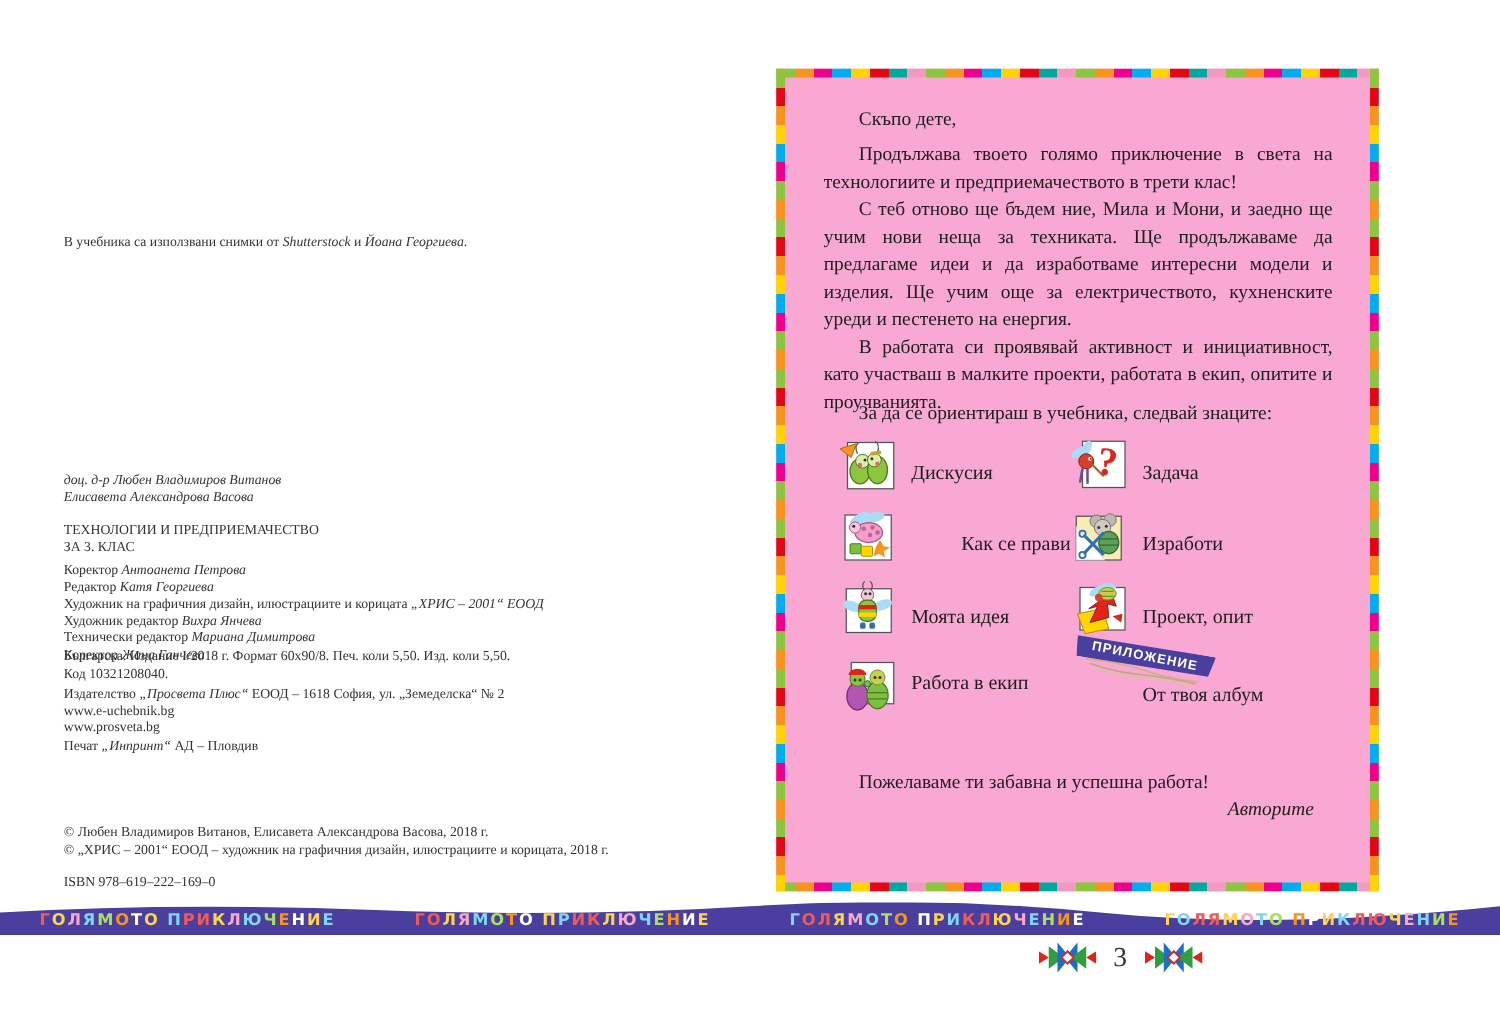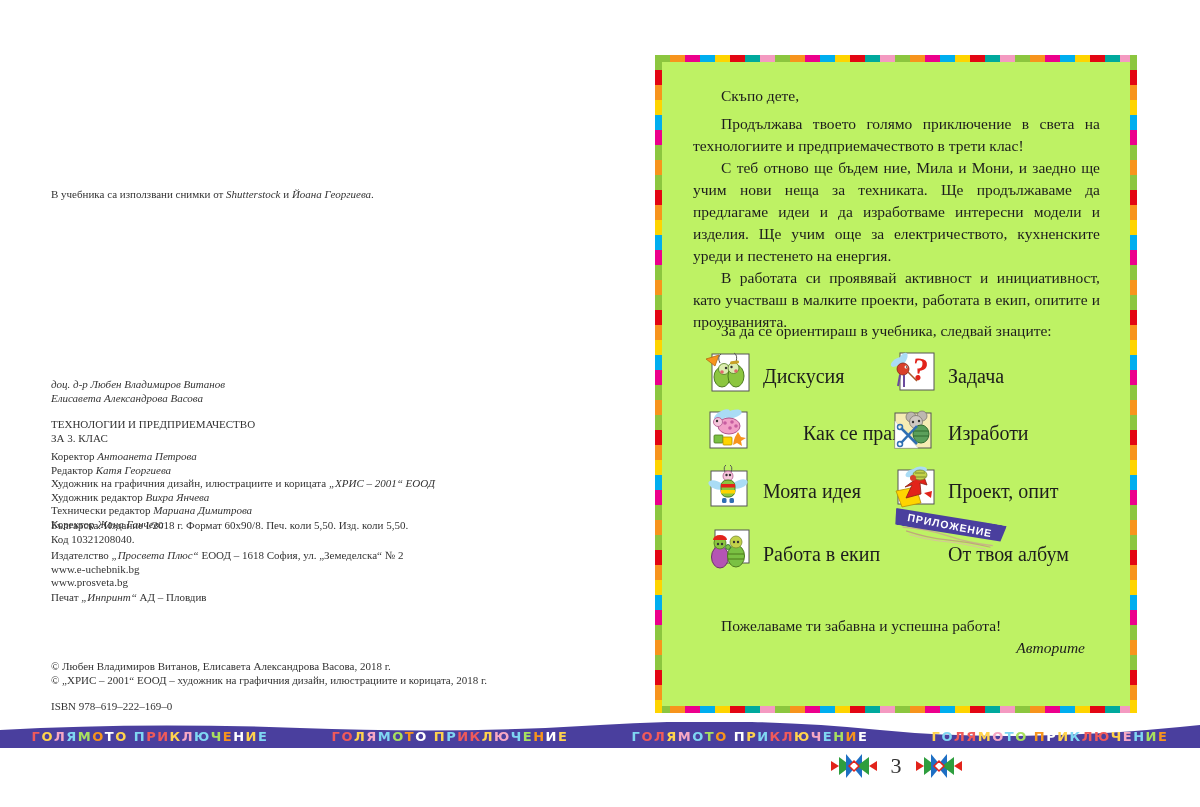--- a/index.html
+++ b/index.html
@@ -18,44 +18,44 @@
   .book-title{top:418px;}
   .staff{top:450px;}
   .edition{top:519px;}
   .publisher{top:549px;}
   .printer{top:591px;}
   .copyright{top:660px;}
   .isbn{top:700px;}
   .staff-line .name{font-style:italic;}
 
   
-  .right-page{position:absolute;left:655px;top:55px;width:482px;height:658px;background:#bef264;}
+  .right-page{position:absolute;left:621px;top:55px;width:482px;height:658px;background:#f9a8d4;}
   .bs{position:absolute;}
   .bs-h{left:0;right:0;height:7px;background:repeating-linear-gradient(90deg,
      #8cc63f 0 15px,#f7941d 15px 30px,#ec008c 30px 45px,#00aeef 45px 60px,
      #ffd400 60px 75px,#e30613 75px 90px,#00a99d 90px 105px,#f49ac1 105px 120px);}
   .bs-v{top:0;bottom:0;width:7px;background:repeating-linear-gradient(180deg,
      #8cc63f 0 15px,#e30613 15px 30px,#f7941d 30px 45px,#ffd400 45px 60px,
      #00aeef 60px 75px,#ec008c 75px 90px,#8cc63f 90px 105px,#f7941d 105px 120px);}
   .bs-top{top:0;} .bs-bottom{bottom:0;} .bs-left{left:0;} .bs-right{right:0;}
 
   .letter{position:absolute;left:38px;top:0;width:407px;font-size:15.5px;line-height:22px;color:#1d1d1d;}
   .salutation{position:absolute;top:30px;left:28px;}
   .paras{position:absolute;top:58px;left:0;width:407px;text-align:justify;}
   .paras p{margin:0;text-indent:28px;}
   .legend-intro{position:absolute;top:265px;left:28px;}
 
   .legend{position:absolute;left:0;top:0;}
   .legend-item{position:absolute;display:flex;align-items:flex-end;}
   .legend-item .sq{width:46px;height:44px;flex:0 0 auto;}
-  .legend-label{font-size:20px;margin-left:12px;margin-bottom:6px;white-space:nowrap;color:#1d1d1d;}
+  .legend-label{font-size:16px;margin-left:12px;margin-bottom:6px;white-space:nowrap;color:#1d1d1d;}
   .li-r1c1{left:50px;top:295px;} .li-r1c2{left:235px;top:295px;}
   .li-r2c1{left:50px;top:352px;gap:40px;} .li-r2c2{left:235px;top:352px;}
   .li-r3c1{left:50px;top:410px;} .li-r3c2{left:235px;top:410px;}
-  .li-r4c1{left:50px;top:473px;} .li-r4c2{left:235px;top:473px;}
+  .li-r4c1{left:50px;top:473px;align-items:center;} .li-r4c2{left:235px;top:473px;}
 
   .appendix{position:absolute;left:238px;top:460px;width:112px;transform:rotate(11deg);}
   .appendix .ribbon{
     background:#4a3f9e;color:#fff;font-family:"Liberation Sans",sans-serif;
     font-weight:bold;font-size:10.5px;letter-spacing:1px;text-align:center;
     padding:4px 2px;clip-path:polygon(0 18%,100% 0,97% 82%,2% 100%);
   }
   .appendix svg{display:block;margin:-2px auto 0;}
 
   .closing{position:absolute;top:560px;left:28px;}

